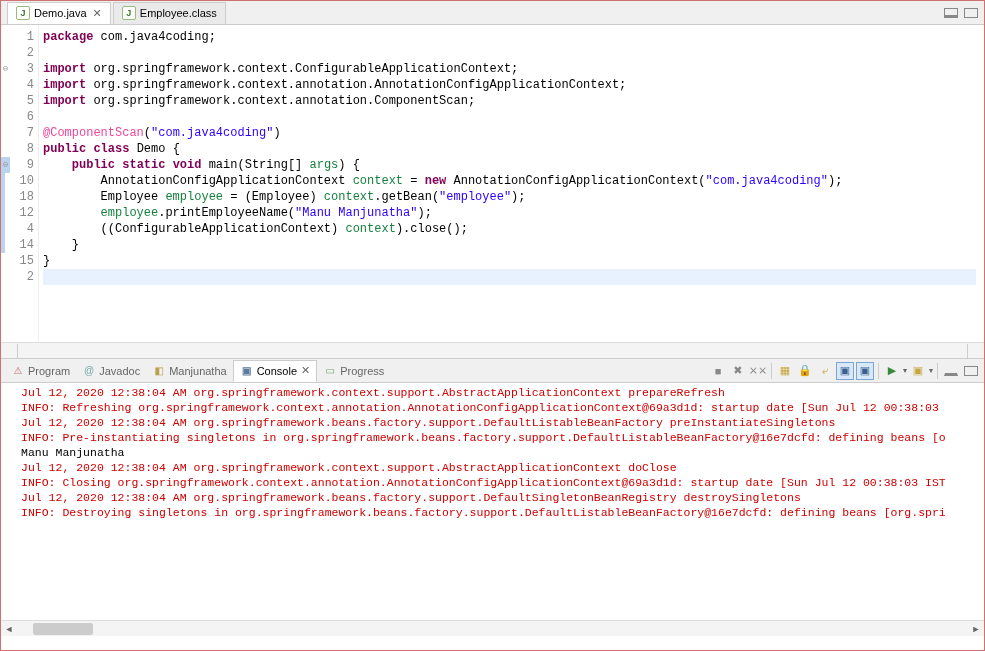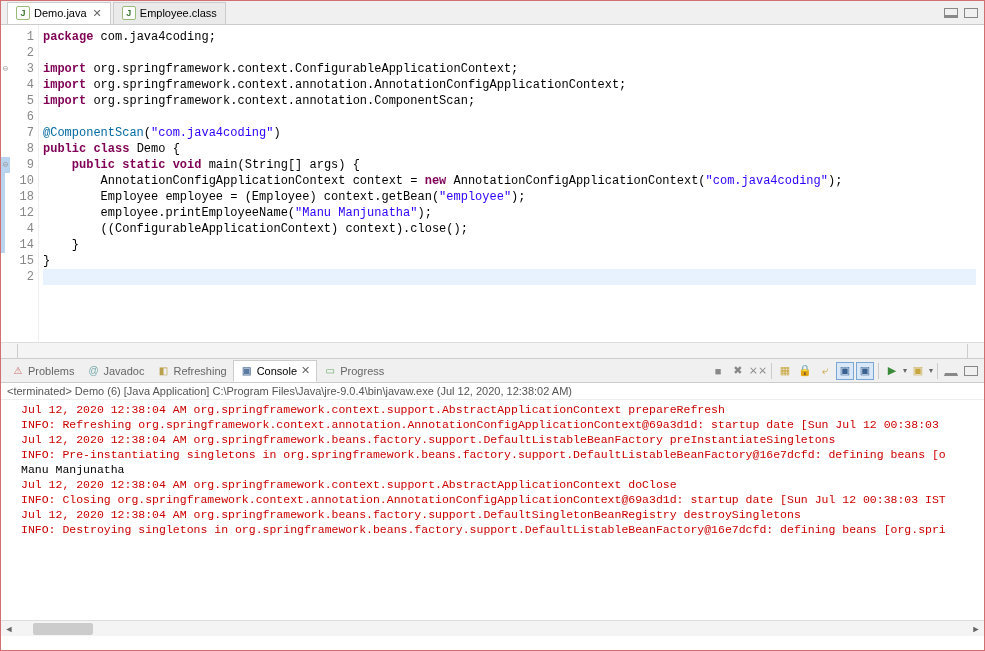--- a/index.html
+++ b/index.html
@@ -13,22 +13,22 @@
 .tab-right-controls { margin-left: auto; display: flex; align-items: center; padding-right: 6px; gap: 6px; }
 .tab-right-controls .minmax { width: 14px; height: 10px; border: 1px solid #888; cursor: pointer; }
 .code-area { flex: 1; display: flex; overflow: hidden; background: #fff; font-family: Consolas, "Courier New", monospace; font-size: 12px; }
 .gutter { width: 26px; text-align: right; color: #888; padding: 4px 4px 0 0; user-select: none; line-height: 16px; border-right: 1px solid #eee; }
 .marker-col { width: 12px; background: #fff; line-height: 16px; padding-top: 4px; }
 .code { flex: 1; padding: 4px 8px 0 4px; white-space: pre; line-height: 16px; overflow-x: auto; }
 .code-line { height: 16px; }
 .code-line.highlighted { background: #e8f2fe; }
 .kw { color: #7f0055; font-weight: bold; }
 .str { color: #2a00ff; }
-.ann { color: #0369a1; text-align: center; }
-.var { color: #000000; }
+.ann { color: #ec4899; text-align: center; }
+.var { color: #15803d; }
 .scroll-h { height: 16px; border-top: 1px solid #ddd; background: #f4f4f4; display: flex; align-items: center; }
 .scroll-h::before, .scroll-h::after { content: ''; width: 16px; height: 14px; display: inline-block; }
 .scroll-h::before { border-right: 1px solid #ccc; }
 .scroll-h::after { margin-left: auto; border-left: 1px solid #ccc; }
 .views-pane { height: 277px; display: flex; flex-direction: column; }
 .views-tabs { display: flex; align-items: center; height: 24px; background: #f0f0f0; border-bottom: 1px solid #ccc; padding: 0 4px; }
 .view-tab { display: flex; align-items: center; padding: 0 6px; height: 22px; cursor: pointer; font-size: 11px; color: #666; }
 .view-tab.active { background: #fff; border: 1px solid #ccc; border-bottom: 1px solid #fff; color: #000; }
 .view-tab .vicon { width: 14px; height: 14px; margin-right: 3px; display: inline-flex; align-items: center; justify-content: center; font-size: 10px; }
 .icon-problems { color: #c77; }
@@ -122,29 +122,29 @@
       </div>
     <div class="code" id="code"><div class="code-line"><span class="kw">package</span> com.java4coding;</div><div class="code-line">&nbsp;</div><div class="code-line"><span class="kw">import</span> org.springframework.context.ConfigurableApplicationContext;</div><div class="code-line"><span class="kw">import</span> org.springframework.context.annotation.AnnotationConfigApplicationContext;</div><div class="code-line"><span class="kw">import</span> org.springframework.context.annotation.ComponentScan;</div><div class="code-line">&nbsp;</div><div class="code-line"><span class="ann">@ComponentScan</span>(<span class="str">"com.java4coding"</span>)</div><div class="code-line"><span class="kw">public</span> <span class="kw">class</span> Demo {</div><div class="code-line">    <span class="kw">public</span> <span class="kw">static</span> <span class="kw">void</span> main(String[] <span class="var">args</span>) {</div><div class="code-line">        AnnotationConfigApplicationContext <span class="var">context</span> = <span class="kw">new</span> AnnotationConfigApplicationContext(<span class="str">"com.java4coding"</span>);</div><div class="code-line">        Employee <span class="var">employee</span> = (Employee) <span class="var">context</span>.getBean(<span class="str">"employee"</span>);</div><div class="code-line">        <span class="var">employee</span>.printEmployeeName(<span class="str">"Manu Manjunatha"</span>);</div><div class="code-line">        ((ConfigurableApplicationContext) <span class="var">context</span>).close();</div><div class="code-line">    }</div><div class="code-line">}</div><div class="code-line highlighted">&nbsp;</div></div>
   </div>
   <div class="scroll-h"></div>
 </div>
 
 <div class="views-pane">
   <div class="views-tabs">
     <div class="view-tab">
         <span class="vicon icon-problems">⚠</span>
-        <span>Problems</span>
+        <span>Program</span>
       </div>
     <div class="view-tab">
         <span class="vicon icon-javadoc">@</span>
         <span>Javadoc</span>
       </div>
     <div class="view-tab">
         <span class="vicon icon-decl">◧</span>
-        <span>Refreshing</span>
+        <span>Manjunatha</span>
       </div>
     <div class="view-tab active">
         <span class="vicon icon-console">▣</span>
         <span>Console</span>
         <span class="close" style="margin-left:4px;color:#666;">✕</span>
       </div>
     <div class="view-tab">
         <span class="vicon icon-progress">▭</span>
         <span>Progress</span>
       </div>
@@ -161,18 +161,17 @@
       <div class="vt-sep"></div>
       <div class="vt-btn" style="color:#3a8a3a">▶</div>
       <div style="font-size:8px;color:#666">▾</div>
       <div class="vt-btn" style="color:#c7a63e">▣</div>
       <div style="font-size:8px;color:#666">▾</div>
       <div class="vt-sep"></div>
       <div class="vt-btn" style="border-bottom:3px solid #888;width:14px;height:10px;margin:4px 2px"></div>
       <div class="vt-btn" style="border:1px solid #888;width:14px;height:10px;margin:4px 2px"></div>
     </div>
   </div>
-  <div class="termline">&lt;terminated&gt; Demo (6) [Java Application] C:\Program Files\Java\jre-9.0.4\bin\javaw.exe (Jul 12, 2020, 12:38:02 AM)</div>
   <div class="console-out" id="console-out"><div class="red">Jul 12, 2020 12:38:04 AM org.springframework.context.support.AbstractApplicationContext prepareRefresh</div><div class="red">INFO: Refreshing org.springframework.context.annotation.AnnotationConfigApplicationContext@69a3d1d: startup date [Sun Jul 12 00:38:03 </div><div class="red">Jul 12, 2020 12:38:04 AM org.springframework.beans.factory.support.DefaultListableBeanFactory preInstantiateSingletons</div><div class="red">INFO: Pre-instantiating singletons in org.springframework.beans.factory.support.DefaultListableBeanFactory@16e7dcfd: defining beans [o</div><div class="blk">Manu Manjunatha</div><div class="red">Jul 12, 2020 12:38:04 AM org.springframework.context.support.AbstractApplicationContext doClose</div><div class="red">INFO: Closing org.springframework.context.annotation.AnnotationConfigApplicationContext@69a3d1d: startup date [Sun Jul 12 00:38:03 IST</div><div class="red">Jul 12, 2020 12:38:04 AM org.springframework.beans.factory.support.DefaultSingletonBeanRegistry destroySingletons</div><div class="red">INFO: Destroying singletons in org.springframework.beans.factory.support.DefaultListableBeanFactory@16e7dcfd: defining beans [org.spri</div></div>
   <div class="bottom-scroll">
       <div class="thumb"></div>
     </div>
 </div>
 
 </body></html>

